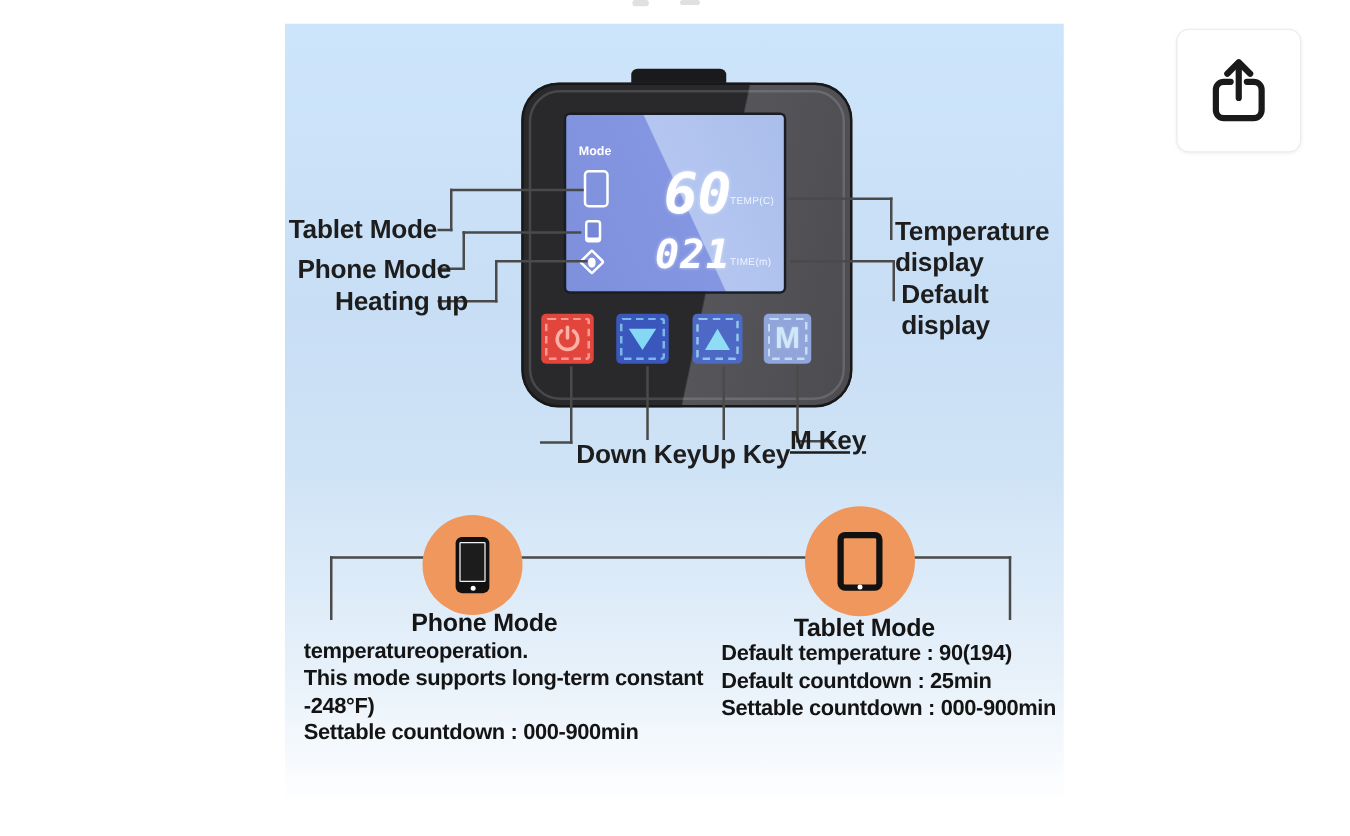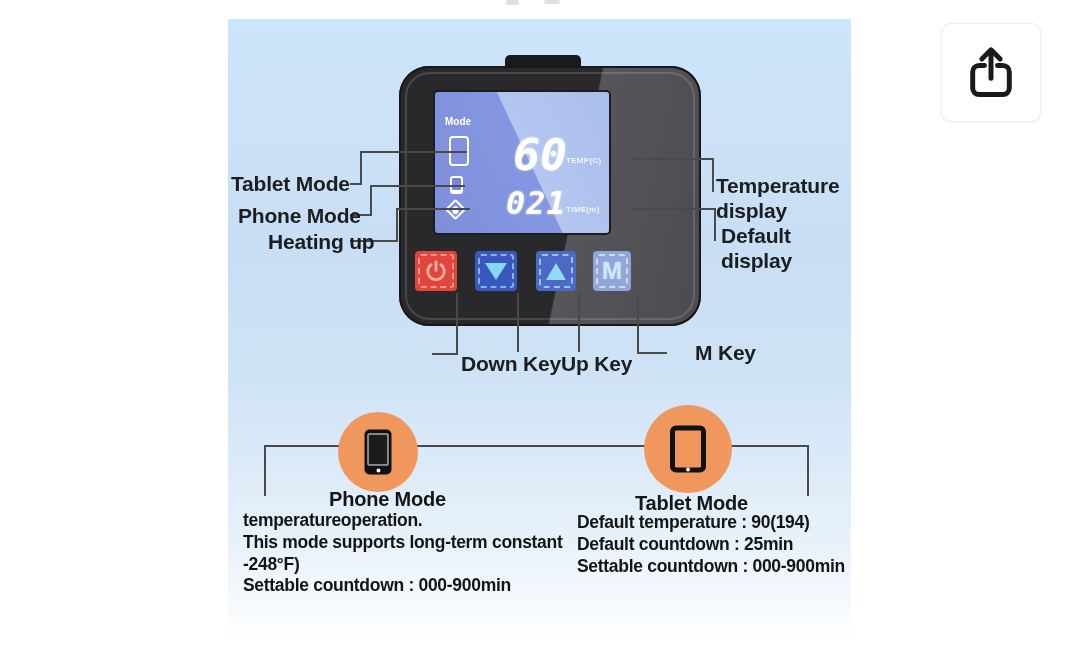--- a/index.html
+++ b/index.html
@@ -13,21 +13,21 @@
   .r2 { left:544px; top:0; width:16px; height:4px; }
 
   .product-image {
     position:absolute; left:228px; top:19px; width:623px; height:650px;
     background:linear-gradient(180deg,#cde5fa 0%,#c8def5 35%,#cfe3f6 55%,#e7f1fa 80%,#ffffff 96%);
   }
 
   
   .device-tab { position:absolute; left:505px; top:55px; width:76px; height:16px;
     background:#1a1a1c; border-radius:5px 5px 0 0; }
-  .device { position:absolute; left:399px; top:66px; width:302px; height:260px;
+  .device { position:absolute; left:417px; top:66px; width:265px; height:260px;
     border-radius:30px;
     background:linear-gradient(102deg,#29292c 57%,#55555a 57.5%,#4b4b50 100%);
     box-shadow:0 0 0 2px #18181a inset;text-align:right; }
   .device-bezel { position:absolute; inset:6px; border:2px solid rgba(255,255,255,.15); border-radius:25px; }
 
   .lcd { position:absolute; left:36px; top:26px; width:174px; height:141px; border-radius:3px;
     background:linear-gradient(65deg,#7e90dc 0%,#8496e1 53%,#b4c6f0 53.5%,#aabeec 100%);
     box-shadow:0 0 0 2px #1b1d24; }
   .lcd-mode { position:absolute; left:10px; top:24px; font-size:10px; font-weight:bold; color:#ffffff; }
   .lcd-tablet { position:absolute; left:14px; top:44px; width:20px; height:30px;
@@ -36,21 +36,21 @@
     background:#ffffff; border-radius:3px; }
   .lcd-phone-in { position:absolute; left:2px; right:2px; top:2px; bottom:4px; background:#7386d8; border-radius:1px; }
   .lcd-heat { position:absolute; left:13px; top:110px; width:15px; height:15px;
     border:2px solid #ffffff; border-radius:2px; transform:rotate(45deg); }
   .lcd-drop { position:absolute; left:2.5px; top:1.5px; width:6px; height:8px; background:#ffffff;
     border-radius:50% 50% 55% 55%; transform:rotate(-45deg); }
   .lcd-digits { position:absolute; color:#ffffff; font-family:"DejaVu Sans Mono", monospace;
     font-weight:bold; font-style:italic; text-shadow:0 0 3px rgba(255,255,255,.55); }
   .lcd-temp { left:78px; top:45px; font-size:45px; line-height:36px; }
   .lcd-time { left:71px; top:98px; font-size:32px; line-height:26px; letter-spacing:1px; }
-  .lcd-unit { position:absolute; color:#f1f5ff; font-size:8px; font-weight:bold; letter-spacing:.3px; }
+  .lcd-unit { position:absolute; color:#f1f5ff; font-size:8px; font-weight:normal; letter-spacing:.3px; }
   .lcd-temp-unit { left:131px; top:64px; }
   .lcd-time-unit { left:131px; top:113px; }
 
   .btn { position:absolute; top:185px; width:42px; height:40px; border-radius:4px;
     display:flex; align-items:center; justify-content:center; }
   .btn::before { content:""; position:absolute; inset:3px; border:2px dashed rgba(255,255,255,.55); border-radius:3px; }
   .btn-power { left:16px; background:#e2453c; }
   .btn-power::before { border-color:rgba(255,165,155,.9); }
   .btn-down  { left:76px; background:#3a57be; }
   .btn-down::before { border-color:rgba(150,215,245,.75); }
@@ -174,21 +174,21 @@
   <div class="callout" style="left:716px;top:173px;">
     <div>Temperature</div>
     <div>display</div>
   </div>
   <div class="callout" style="left:721px;top:223px;">
     <div>Default</div>
     <div>display</div>
   </div>
   <div class="callout" style="left:461px;top:351px;">Down Key</div>
   <div class="callout" style="left:561px;top:351px;">Up Key</div>
-  <div class="callout" style="left:695px;top:340px;">M Key</div>
+  <div class="callout" style="left:632px;top:340px;text-decoration:underline;">M Key</div>
 
   <div class="mode-circle circle-phone">
     <div class="phone-glyph">
       <div class="phone-glyph-screen"></div>
       <div class="phone-glyph-home"></div>
     </div>
   </div>
   <div class="mode-circle circle-tablet">
     <div class="tablet-glyph">
       <div class="tablet-glyph-home"></div>

